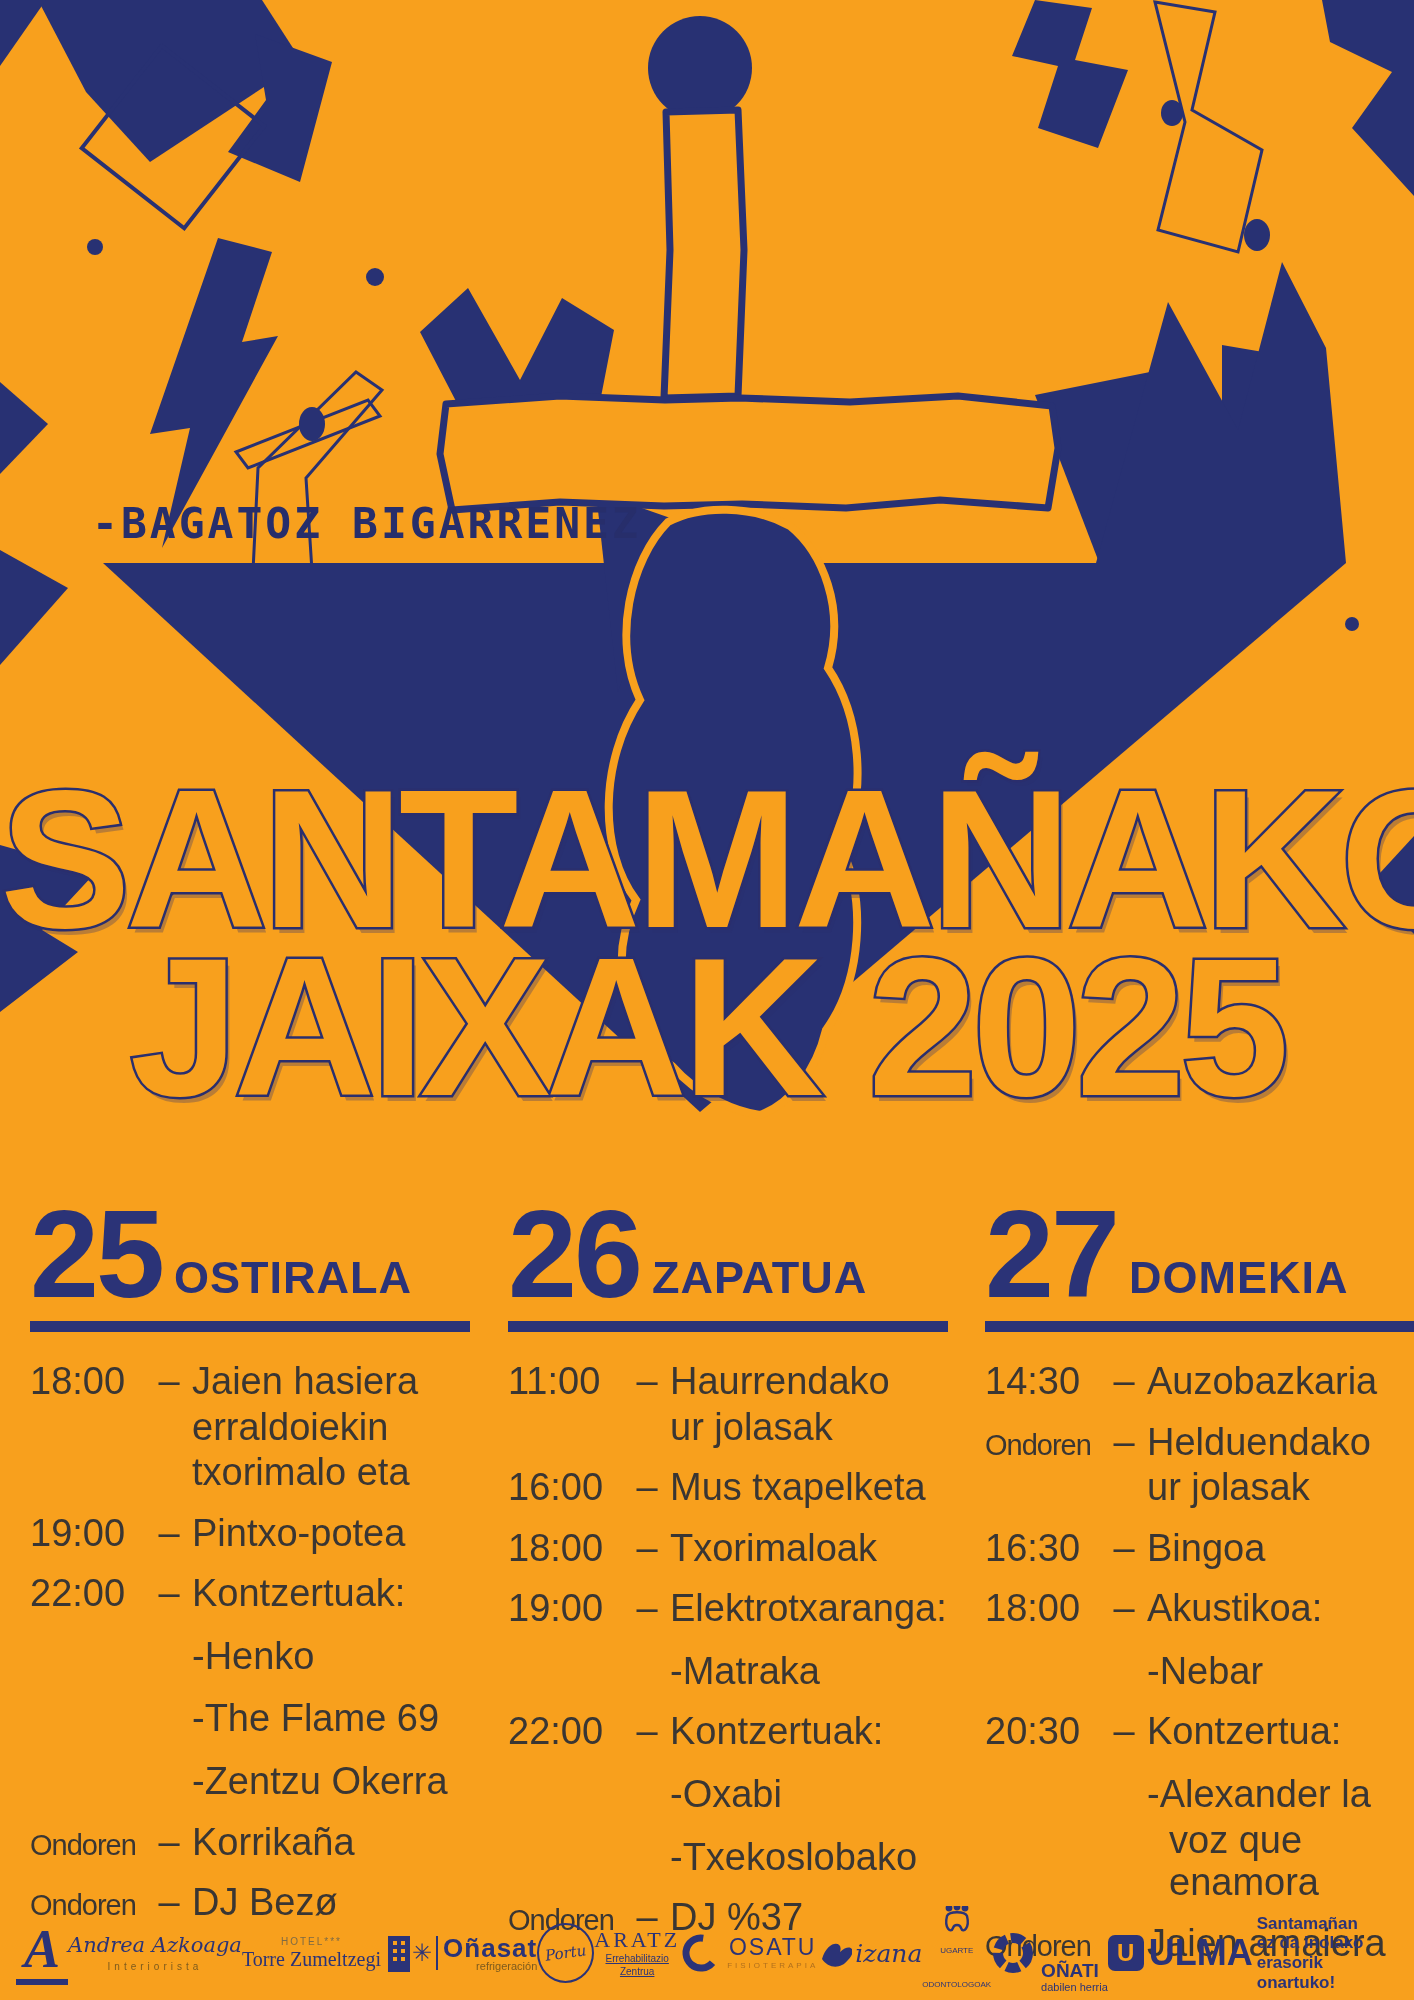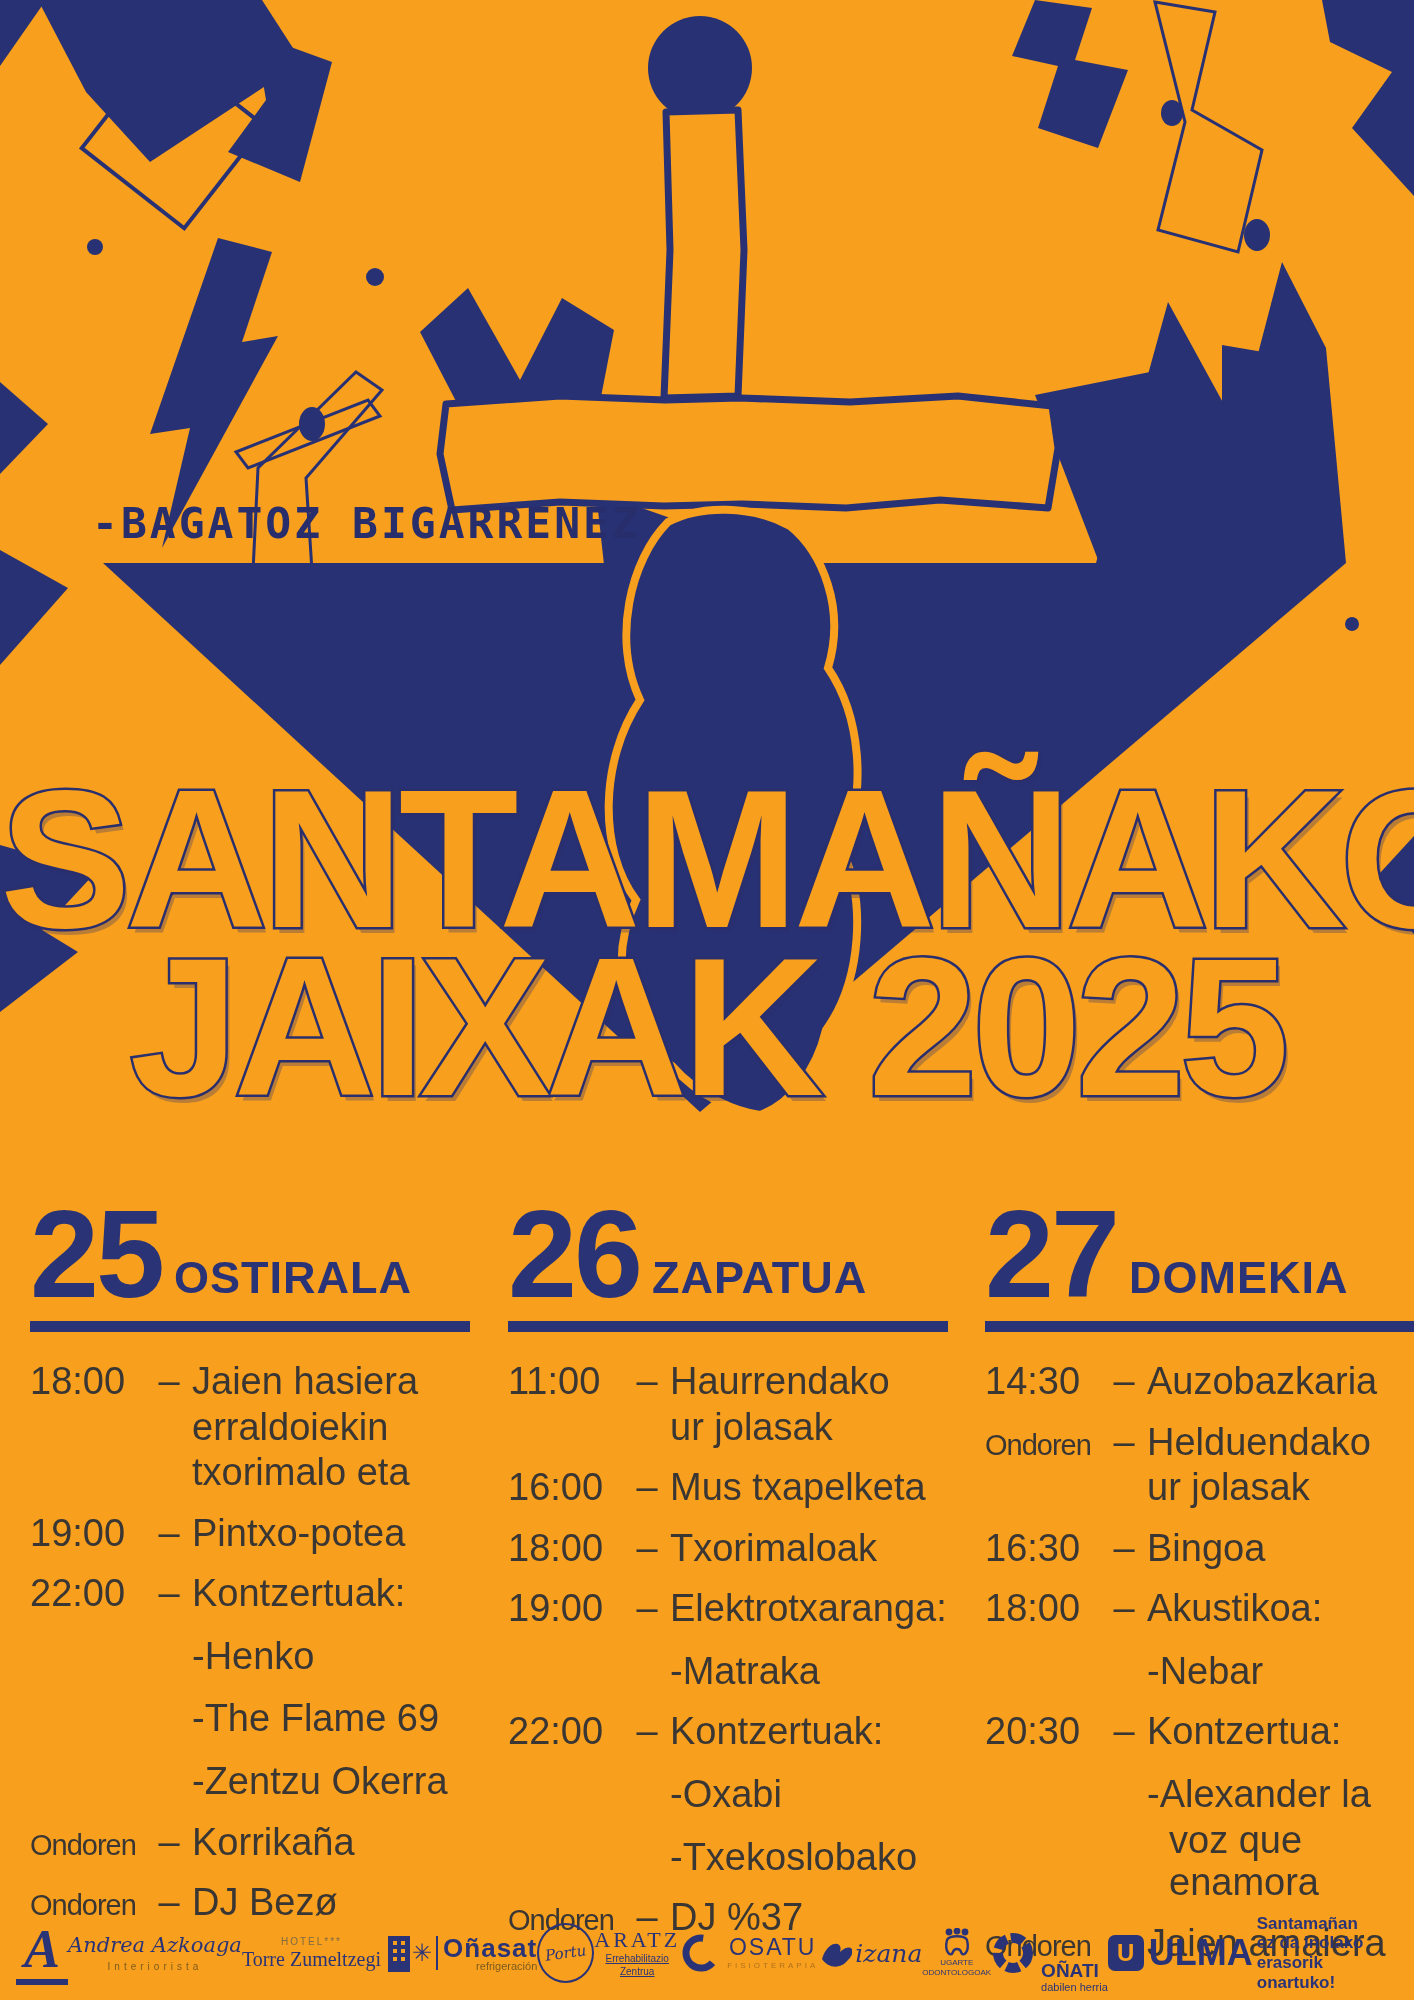--- a/index.html
+++ b/index.html
@@ -65,21 +65,21 @@
   .onasat-name{font-size:26px;font-weight:bold;letter-spacing:1px;}
   .onasat-sub{font-size:11px;text-align:right;color:#7d5a1d;}
   .portu-circle{width:56px;height:56px;border:2px solid #2B3377;border-radius:50%;
     display:flex;align-items:center;justify-content:center;}
   .portu-name{font-family:"DejaVu Serif",serif;font-style:italic;font-size:15px;transform:rotate(-8deg);}
   .aratz-name{font-size:22px;letter-spacing:3px;font-family:Liberation Serif, serif;}
   .aratz-sub{font-size:10px;margin-top:3px;text-align:center;text-decoration:underline;}
   .osatu-name{font-size:23px;letter-spacing:2px;}
   .osatu-sub{font-size:8px;letter-spacing:3px;color:#b06f1d;margin-top:3px;}
   .izana-name{font-size:25px;}
-  .ugarte-label{font-size:8px;margin:1px 0;}
+  .ugarte-label{font-size:8px;margin:13px 0;}
   .onati-name{font-size:19px;font-weight:bold;margin-top:48px;}
   .onati-sub{font-size:11px;margin-top:2px;}
   .ulma-mark{width:36px;height:36px;background:#2B3377;border-radius:7px;
     display:flex;align-items:center;justify-content:center;margin-right:5px;}
   .ulma-u{color:#F8A01D;font-size:24px;font-weight:bold;line-height:1;}
   .ulma-name{font-size:36px;font-weight:bold;letter-spacing:0px;}
   .motto{font-size:17px;font-weight:bold;line-height:1.15;text-align:left;}
   .msub{margin-left:4px;}
 </style>
 </head>

